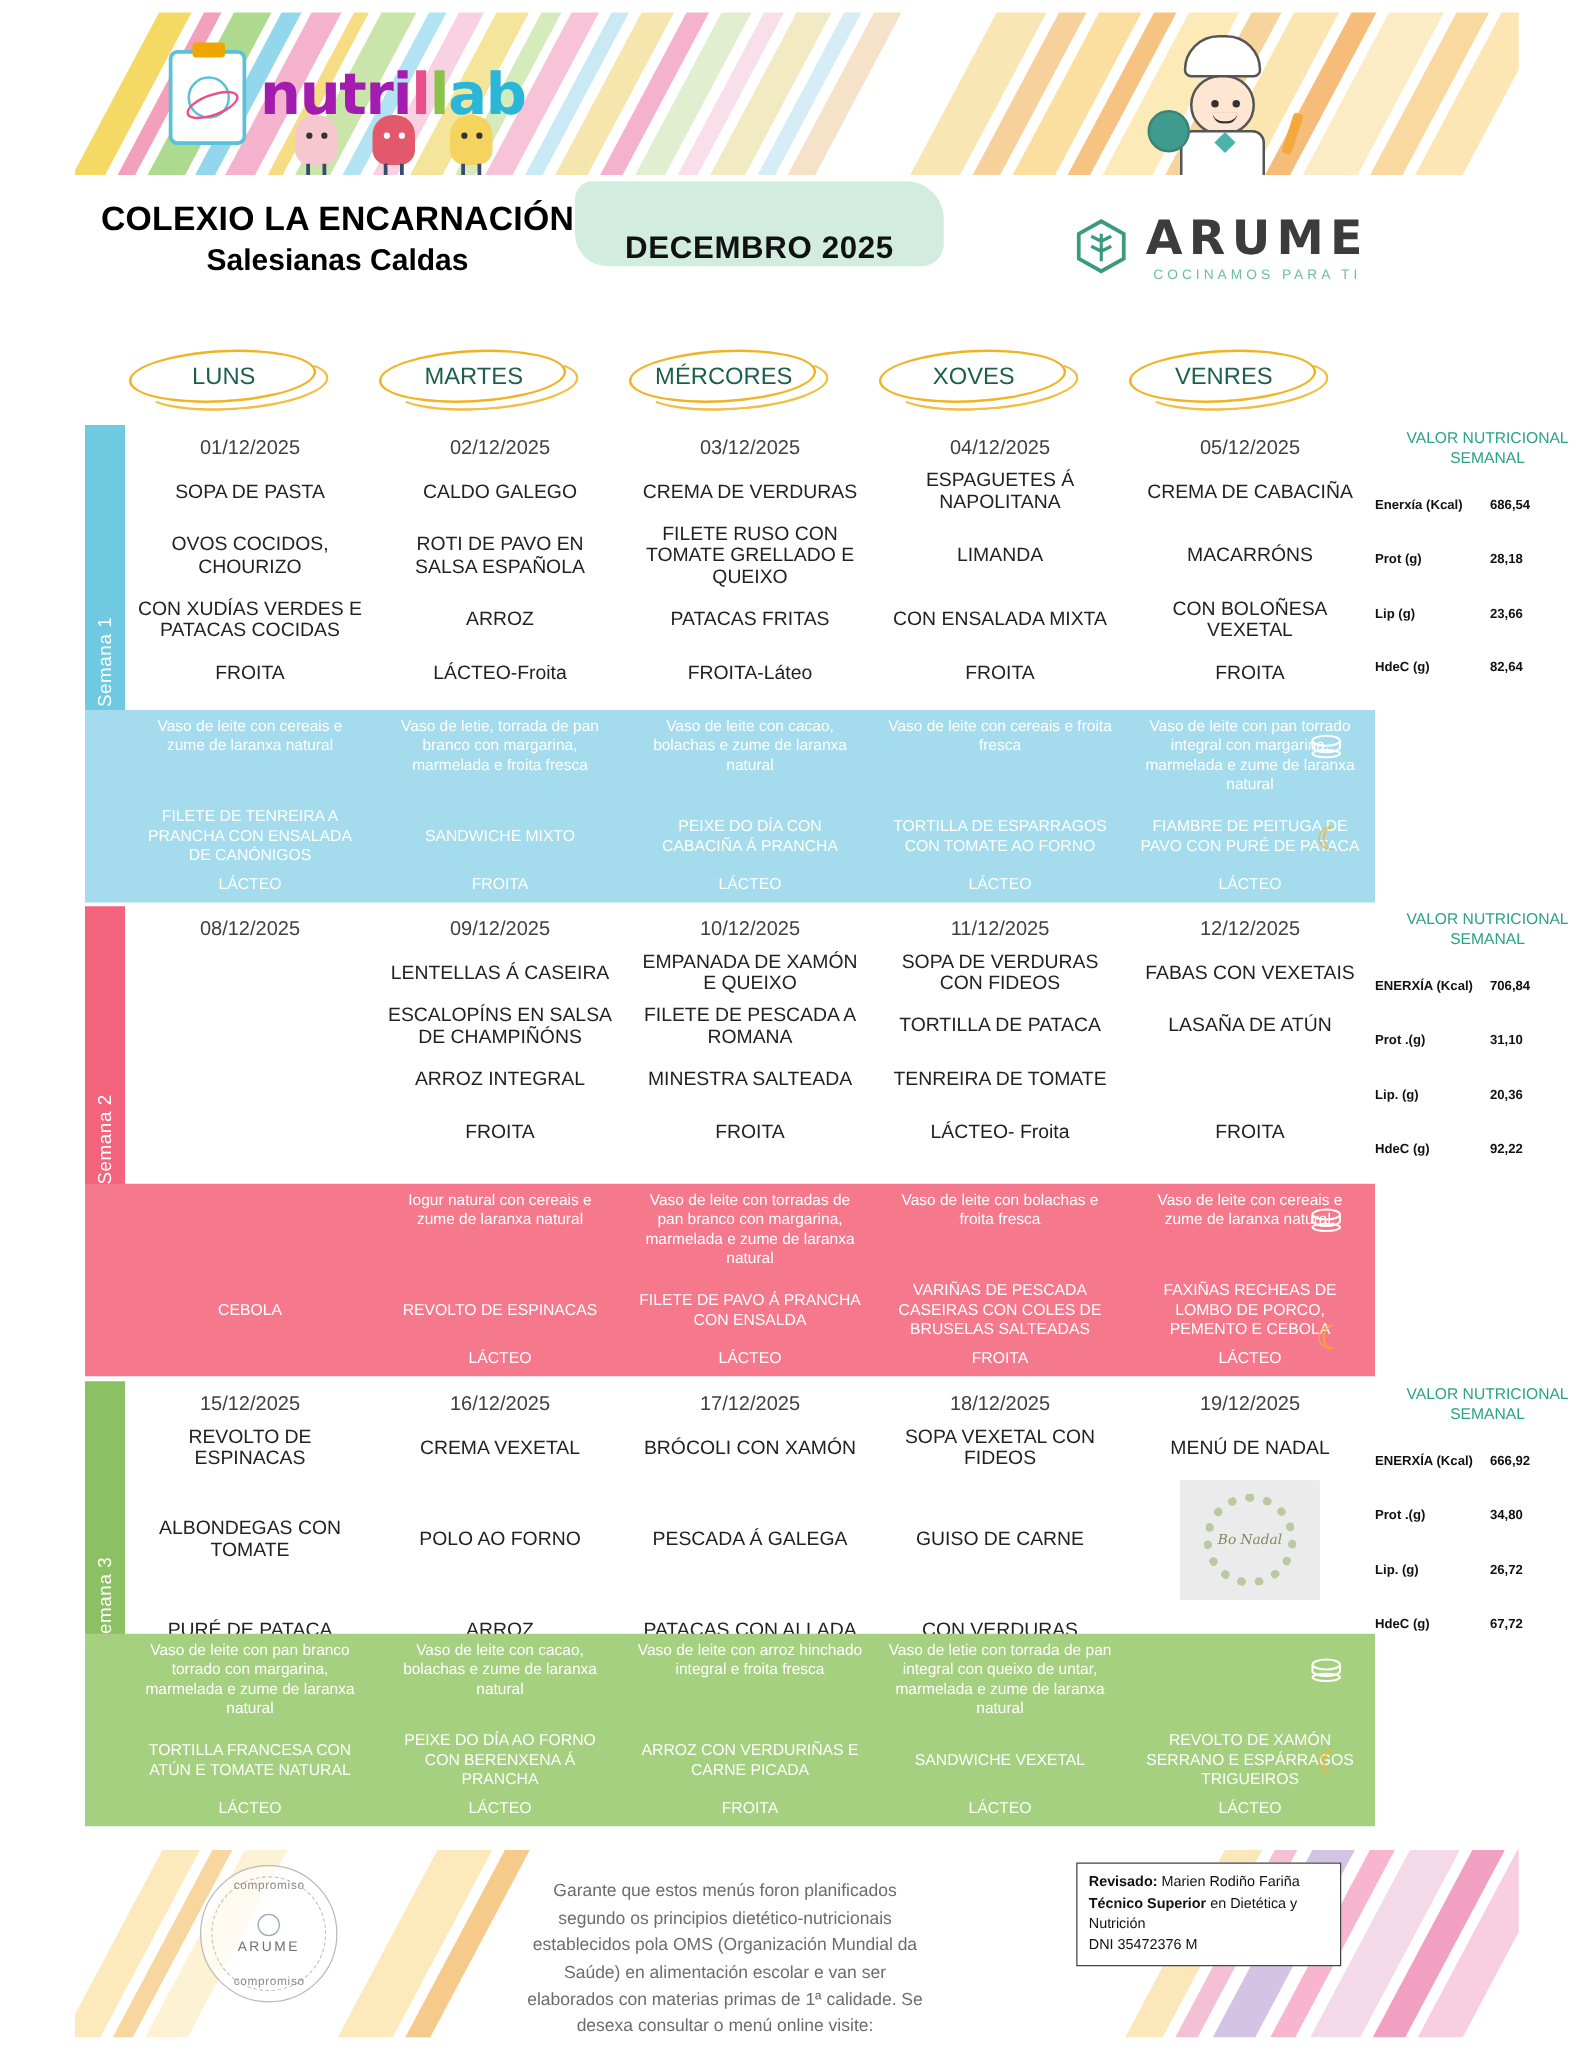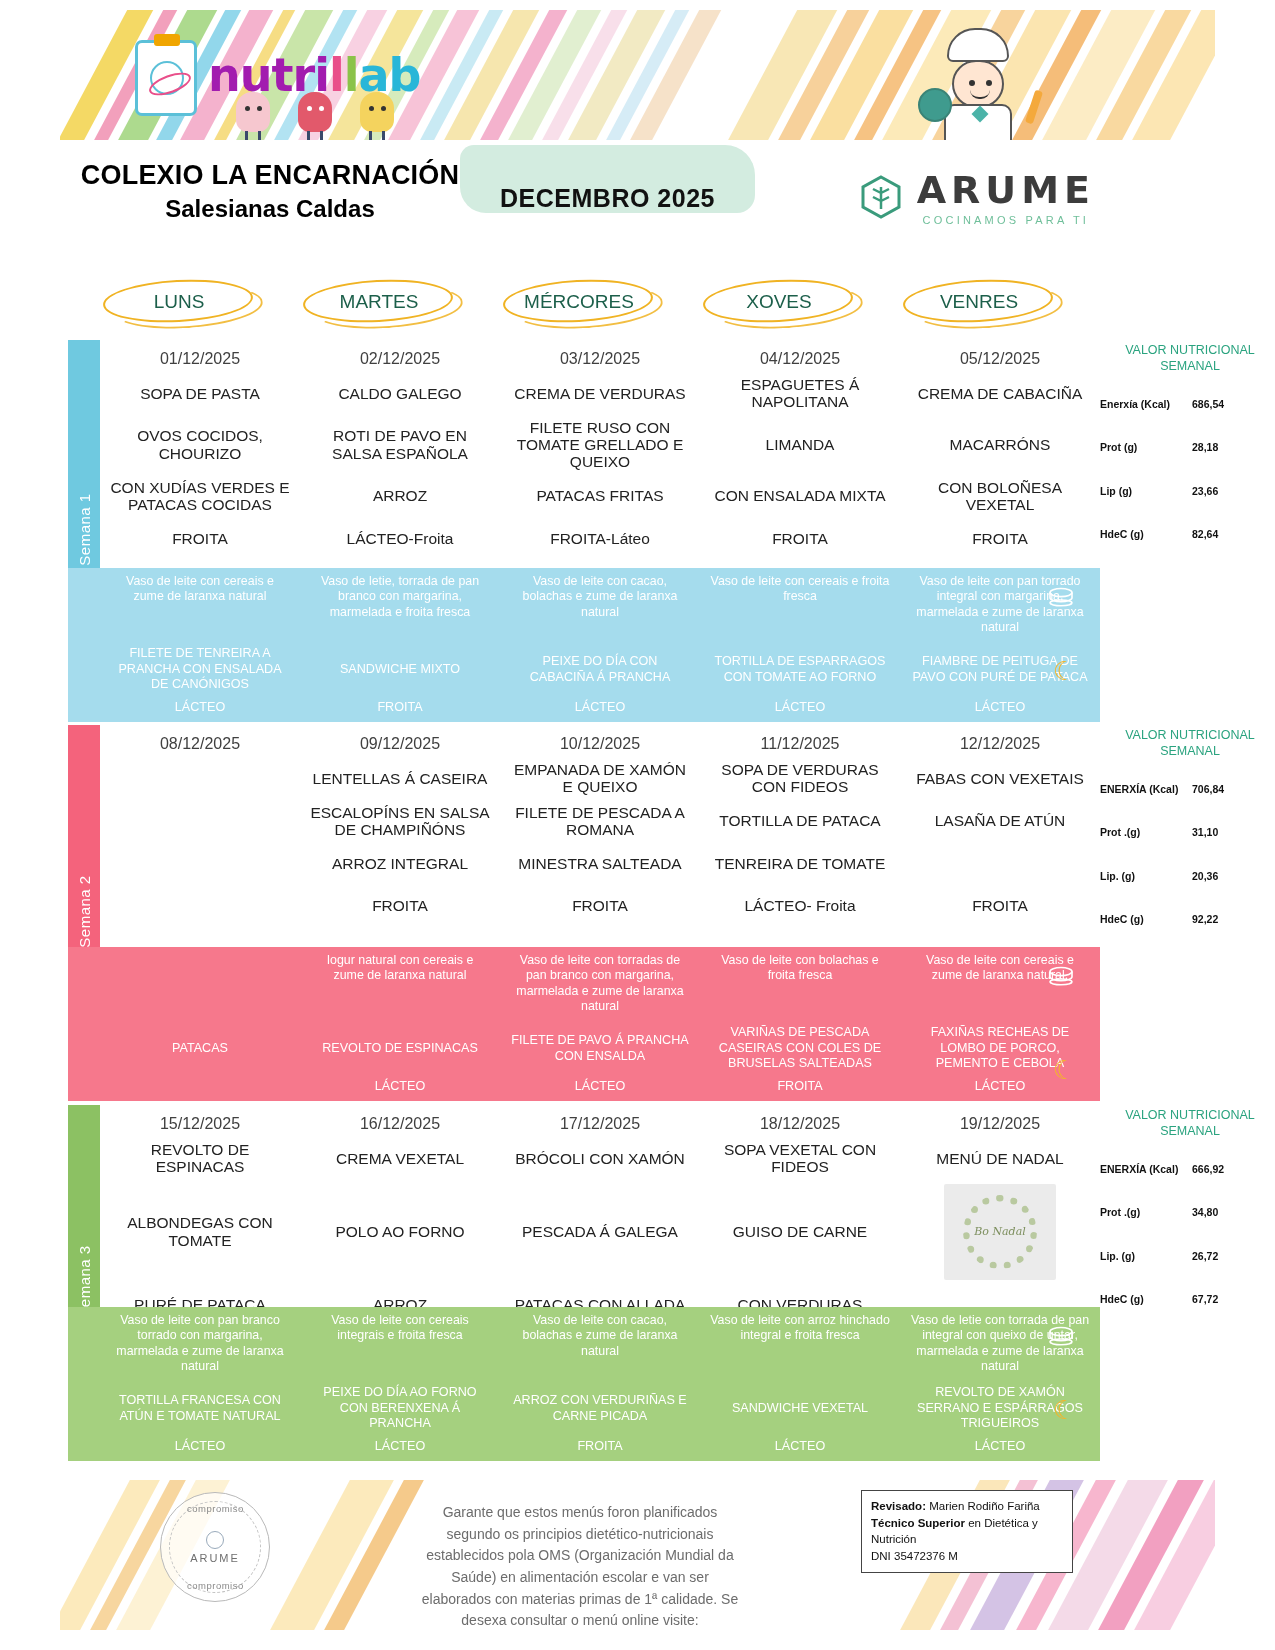--- a/index.html
+++ b/index.html
@@ -475,21 +475,21 @@
       <div style="position: absolute; left: 8px; top: 222px; width: 1032px; background: rgb(246, 120, 140); padding-bottom: 4px;">
         <div style="width:1000px;margin-left:32px;">
           <div class="row snack-block">
             <div class="cell" style="min-height:72px"></div>
             <div class="cell" style="min-height:72px">Iogur natural con cereais e zume de laranxa natural</div>
             <div class="cell" style="min-height:72px">Vaso de leite con torradas de pan branco con margarina, marmelada e zume de laranxa natural</div>
             <div class="cell" style="min-height:72px">Vaso de leite con bolachas e froita fresca</div>
             <div class="cell" style="min-height:72px">Vaso de leite con cereais e zume de laranxa natural.</div>
           </div>
           <div class="row dinner-block">
-            <div class="cell" style="min-height:56px">PATACAS</div>
+            <div class="cell" style="min-height:56px">CEBOLA</div>
             <div class="cell" style="min-height:56px">REVOLTO DE ESPINACAS</div>
             <div class="cell" style="min-height:56px">FILETE DE PAVO Á PRANCHA CON ENSALDA</div>
             <div class="cell" style="min-height:56px">VARIÑAS DE PESCADA CASEIRAS CON COLES DE BRUSELAS SALTEADAS</div>
             <div class="cell" style="min-height:56px">FAXIÑAS RECHEAS DE LOMBO DE PORCO, PEMENTO E CEBOLA</div>
           </div>
           <div class="row dairy-block">
             <div class="cell" style="min-height:20px"></div>
             <div class="cell" style="min-height:20px">LÁCTEO</div>
             <div class="cell" style="min-height:20px">LÁCTEO</div>
             <div class="cell" style="min-height:20px">FROITA</div>
@@ -567,21 +567,20 @@
           <div class="cell">FROITA</div>
           <div class="cell">LÁCTEO-Froita</div>
           <div class="cell">FROITA</div>
           <div class="cell"></div>
         </div>
       </div>
       <div style="position: absolute; left: 8px; top: 202px; width: 1032px; background: rgb(165, 208, 127); padding-bottom: 4px;">
         <div style="width:1000px;margin-left:32px;">
           <div class="row snack-block">
             <div class="cell" style="min-height:72px">Vaso de leite con pan branco torrado con margarina, marmelada e zume de laranxa natural</div>
-            <div class="cell" style="min-height:72px">Vaso de leite con cereais integrais e froita fresca</div>
             <div class="cell" style="min-height:72px">Vaso de leite con cacao, bolachas e zume de laranxa natural</div>
             <div class="cell" style="min-height:72px">Vaso de leite con arroz hinchado integral e froita fresca</div>
             <div class="cell" style="min-height:72px">Vaso de letie con torrada de pan integral con queixo de untar, marmelada e zume de laranxa natural</div>
           </div>
           <div class="row dinner-block">
             <div class="cell" style="min-height:56px">TORTILLA FRANCESA CON ATÚN E TOMATE NATURAL</div>
             <div class="cell" style="min-height:56px">PEIXE DO DÍA AO FORNO CON BERENXENA Á PRANCHA</div>
             <div class="cell" style="min-height:56px">ARROZ CON VERDURIÑAS E CARNE PICADA</div>
             <div class="cell" style="min-height:56px">SANDWICHE VEXETAL</div>
             <div class="cell" style="min-height:56px">REVOLTO DE XAMÓN SERRANO E ESPÁRRAGOS TRIGUEIROS</div>

